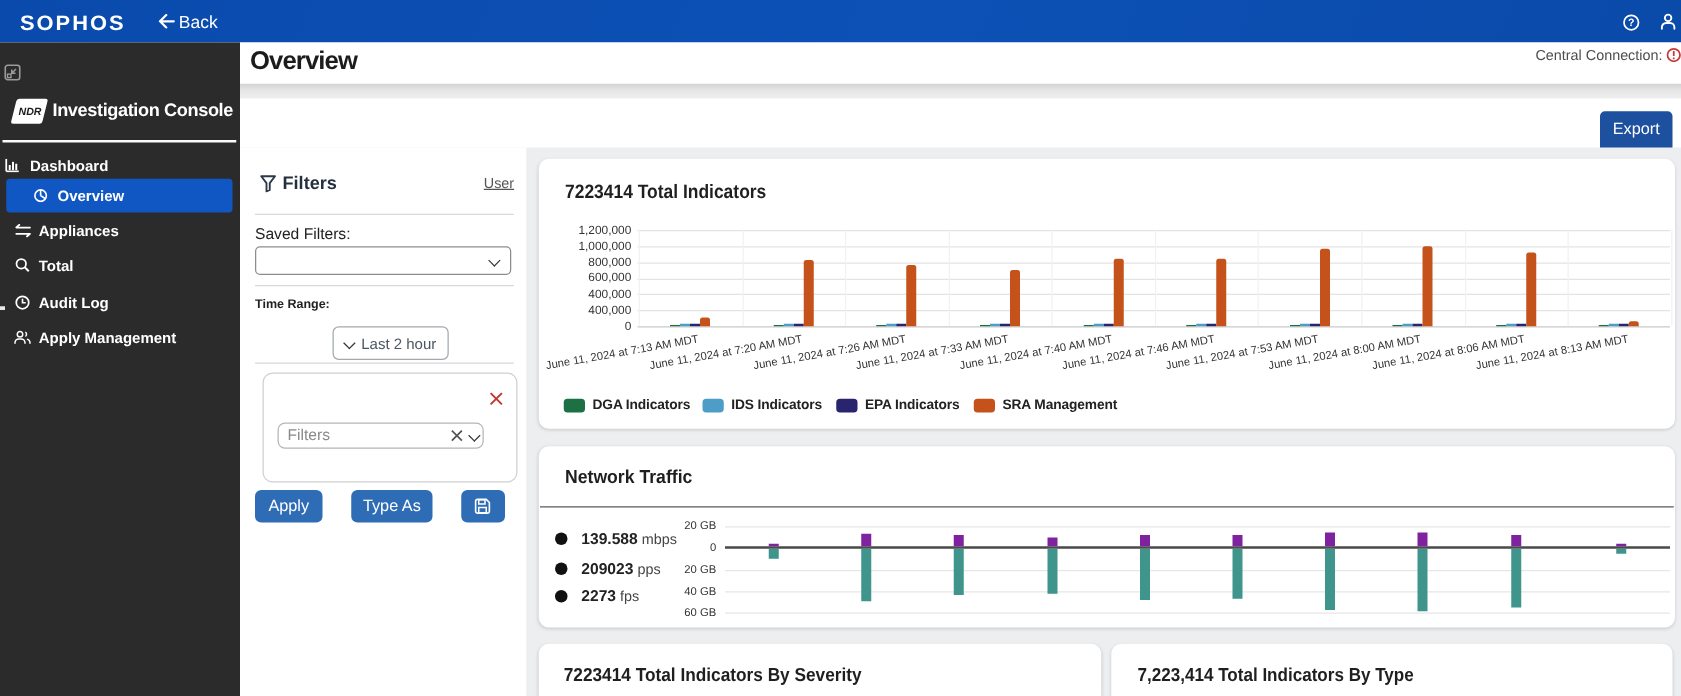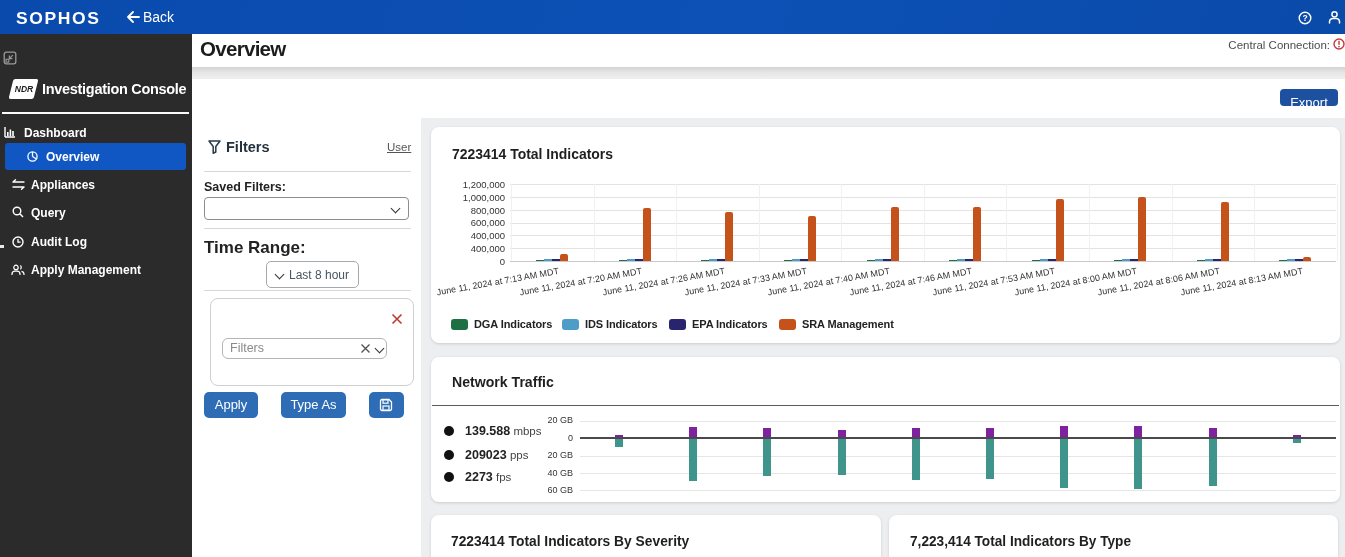--- a/index.html
+++ b/index.html
@@ -27,21 +27,21 @@
 <div class="abs" style="left:192px;top:34px;width:1153px;height:33px;background:#fff;"></div>
 <div class="abs" style="left:200px;top:37px;font-size:20.5px;font-weight:bold;color:#1c1c1c;letter-spacing:-0.7px;">Overview</div>
 <div class="abs" style="right:15px;top:38.5px;font-size:11.5px;color:#4d4d4d;white-space:nowrap;">Central Connection:</div>
 <svg class="abs" style="left:1333px;top:38px;" width="12" height="12" viewBox="0 0 12 12">
     <circle cx="6" cy="6" r="5" stroke="#c43a3a" stroke-width="1.4" fill="none"></circle>
     <rect x="5.3" y="2.8" width="1.4" height="4" fill="#c43a3a"></rect>
     <rect x="5.3" y="8" width="1.4" height="1.4" fill="#c43a3a"></rect>
   </svg>
 <div class="abs" style="left:192px;top:67px;width:1153px;height:12px;background:linear-gradient(180deg,#d3d3d3 0%,#e6e6e6 45%,#efefef 100%);"></div>
 <div class="abs" style="left:192px;top:79px;width:1153px;height:39px;background:#fff;"></div>
-<div class="abs" style="left:1280px;top:89px;width:58px;height:17px;background:#1d509f;border-radius:4px;color:#fff;font-size:13px;text-align:center;line-height:27px;">Export</div>
+<div class="abs" style="left:1280px;top:89px;width:58px;height:37px;background:#1d509f;border-radius:4px;color:#fff;font-size:13px;text-align:center;line-height:27px;">Export</div>
 <div class="abs" style="left:192px;top:118px;width:1153px;height:439px;background:#eceef0;"></div>
 <div class="abs" style="left:0;top:34px;width:192px;height:523px;background:#2b2b2b;"></div>
 <svg class="abs" style="left:3px;top:51px;" width="14" height="14" viewBox="0 0 14 14">
     <rect x="1.2" y="1.2" width="11.6" height="11.6" rx="2" stroke="#9a9a9a" stroke-width="1.3" fill="none"></rect>
     <path d="M9.8 4.2 L6.4 7.6 M6.4 4.6 v3 h3" stroke="#9a9a9a" stroke-width="1.2" fill="none"></path>
     <rect x="3" y="8.3" width="2.8" height="2.8" fill="#2b2b2b" stroke="#9a9a9a" stroke-width="1.1"></rect>
   </svg>
 <div class="abs" style="left:11px;top:79px;width:25px;height:20px;background:#fff;border-radius:2px;transform:skewX(-14deg);"></div>
 <div class="abs" style="left:13px;top:84px;width:22px;font-size:8.5px;font-weight:bold;font-style:italic;color:#1d1d1d;text-align:center;">NDR</div>
 <div class="abs" style="left:42px;top:81px;font-size:14.5px;font-weight:bold;color:#fff;letter-spacing:-0.3px;">Investigation Console</div>
@@ -60,48 +60,48 @@
   </svg>
 <div class="abs" style="left:46px;top:150px;font-size:12px;font-weight:bold;color:#fff;">Overview</div>
 <svg class="abs" style="left:12px;top:179px;" width="13" height="11" viewBox="0 0 13 11">
     <path d="M3.5 0.8 L1 3 L12 3 M9.5 10.2 L12 8 L1 8" stroke="#fff" stroke-width="1.4" fill="none" stroke-linejoin="round" stroke-linecap="round"></path>
   </svg>
 <div class="abs" style="left:31px;top:178px;font-size:12px;font-weight:bold;color:#fff;">Appliances</div>
 <svg class="abs" style="left:12px;top:206px;" width="12" height="12" viewBox="0 0 12 12">
     <circle cx="5" cy="5" r="3.8" stroke="#fff" stroke-width="1.4" fill="none"></circle>
     <path d="M7.8 7.8 L11 11" stroke="#fff" stroke-width="1.5"></path>
   </svg>
-<div class="abs" style="left:31px;top:205.5px;font-size:12px;font-weight:bold;color:#fff;">Query</div>
+<div class="abs" style="left:31px;top:205.5px;font-size:12px;font-weight:bold;color:#fff;">Total</div>
 <svg class="abs" style="left:12px;top:235.5px;" width="12" height="12" viewBox="0 0 12 12">
     <circle cx="6" cy="6" r="5" stroke="#fff" stroke-width="1.4" fill="none"></circle>
     <path d="M6 3 v3.2 h2.6" stroke="#fff" stroke-width="1.3" fill="none"></path>
   </svg>
 <div class="abs" style="left:31px;top:235px;font-size:12px;font-weight:bold;color:#fff;">Audit Log</div>
 <svg class="abs" style="left:11px;top:263.5px;" width="14" height="12" viewBox="0 0 14 12">
     <circle cx="5" cy="3.4" r="2.2" stroke="#fff" stroke-width="1.2" fill="none"></circle>
     <path d="M1 11 v-0.8 a3 3 0 0 1 3-3 h2 a3 3 0 0 1 3 3 V11" stroke="#fff" stroke-width="1.2" fill="none"></path>
     <path d="M9.3 1.6 a2.2 2.2 0 0 1 0 3.6 M10.5 7.3 a3 3 0 0 1 2.5 2.9 V11" stroke="#fff" stroke-width="1.2" fill="none"></path>
   </svg>
 <div class="abs" style="left:31px;top:263px;font-size:12px;font-weight:bold;color:#fff;">Apply Management</div>
 <div class="abs" style="left:0;top:245px;width:4px;height:3px;background:#e8e8e8;"></div>
 <div class="abs" style="left:192px;top:118px;width:229px;height:439px;background:#fff;"></div>
 <svg class="abs" style="left:208px;top:140px;" width="13" height="14" viewBox="0 0 13 14">
     <path d="M1 1 h11 l-4.2 5.5 v5.5 l-2.6 1.2 v-6.7 Z" stroke="#2a3a4a" stroke-width="1.5" fill="none" stroke-linejoin="round"></path>
   </svg>
 <div class="abs" style="left:226px;top:139px;font-size:14.5px;font-weight:bold;color:#23303e;">Filters</div>
 <div class="abs" style="left:387px;top:141px;font-size:11.5px;color:#555;text-decoration:underline;">User</div>
 <div class="abs" style="left:204px;top:171px;width:207px;height:1px;background:#d8d8d8;"></div>
-<div class="abs" style="left:204px;top:180px;font-size:12.5px;font-weight:bold;color:#222;">Saved Filters:</div>
+<div class="abs" style="left:204px;top:180px;font-size:12.5px;font-weight:normal;color:#222;">Saved Filters:</div>
 <div class="abs" style="left:204px;top:197px;width:205px;height:23px;background:#fff;border:1px solid #8d8d8d;border-radius:4px;"></div>
 <div class="chev" style="left:392px;top:204.5px;"></div>
 <div class="abs" style="left:204px;top:228px;width:207px;height:1px;background:#d8d8d8;"></div>
-<div class="abs" style="left:204px;top:238px;font-size:17px;font-weight:bold;color:#222;">Time Range:</div>
+<div class="abs" style="left:204px;top:238px;font-size:10px;font-weight:bold;color:#222;">Time Range:</div>
 <div class="abs" style="left:266px;top:261px;width:93px;height:27px;background:#fff;border:1px solid #a3a9af;border-radius:5px;"></div>
 <div class="chev" style="left:276px;top:270.5px;"></div>
-<div class="abs" style="left:289px;top:268px;font-size:12px;color:#4a5560;">Last 8 hour</div>
+<div class="abs" style="left:289px;top:268px;font-size:12px;color:#4a5560;">Last 2 hour</div>
 <div class="abs" style="left:204px;top:290px;width:207px;height:1px;background:#d8d8d8;"></div>
 <div class="abs" style="left:210px;top:298px;width:204px;height:88px;background:#fff;border:1px solid #d0d0d0;border-radius:8px;"></div>
 <svg class="abs" style="left:391px;top:313px;" width="12" height="12" viewBox="0 0 12 12">
     <path d="M1.5 1.5 L10.5 10.5 M10.5 1.5 L1.5 10.5" stroke="#c0392f" stroke-width="1.6"></path>
   </svg>
 <div class="abs" style="left:222px;top:338px;width:165px;height:21px;background:#fff;border:1px solid #b5b5b5;border-radius:6px;"></div>
 <div class="abs" style="left:230px;top:341px;font-size:12.5px;color:#8a8a8a;">Filters</div>
 <svg class="abs" style="left:360px;top:343px;" width="11" height="11" viewBox="0 0 11 11">
     <path d="M1.5 1.5 L9.5 9.5 M9.5 1.5 L1.5 9.5" stroke="#555" stroke-width="1.4"></path>
   </svg>

